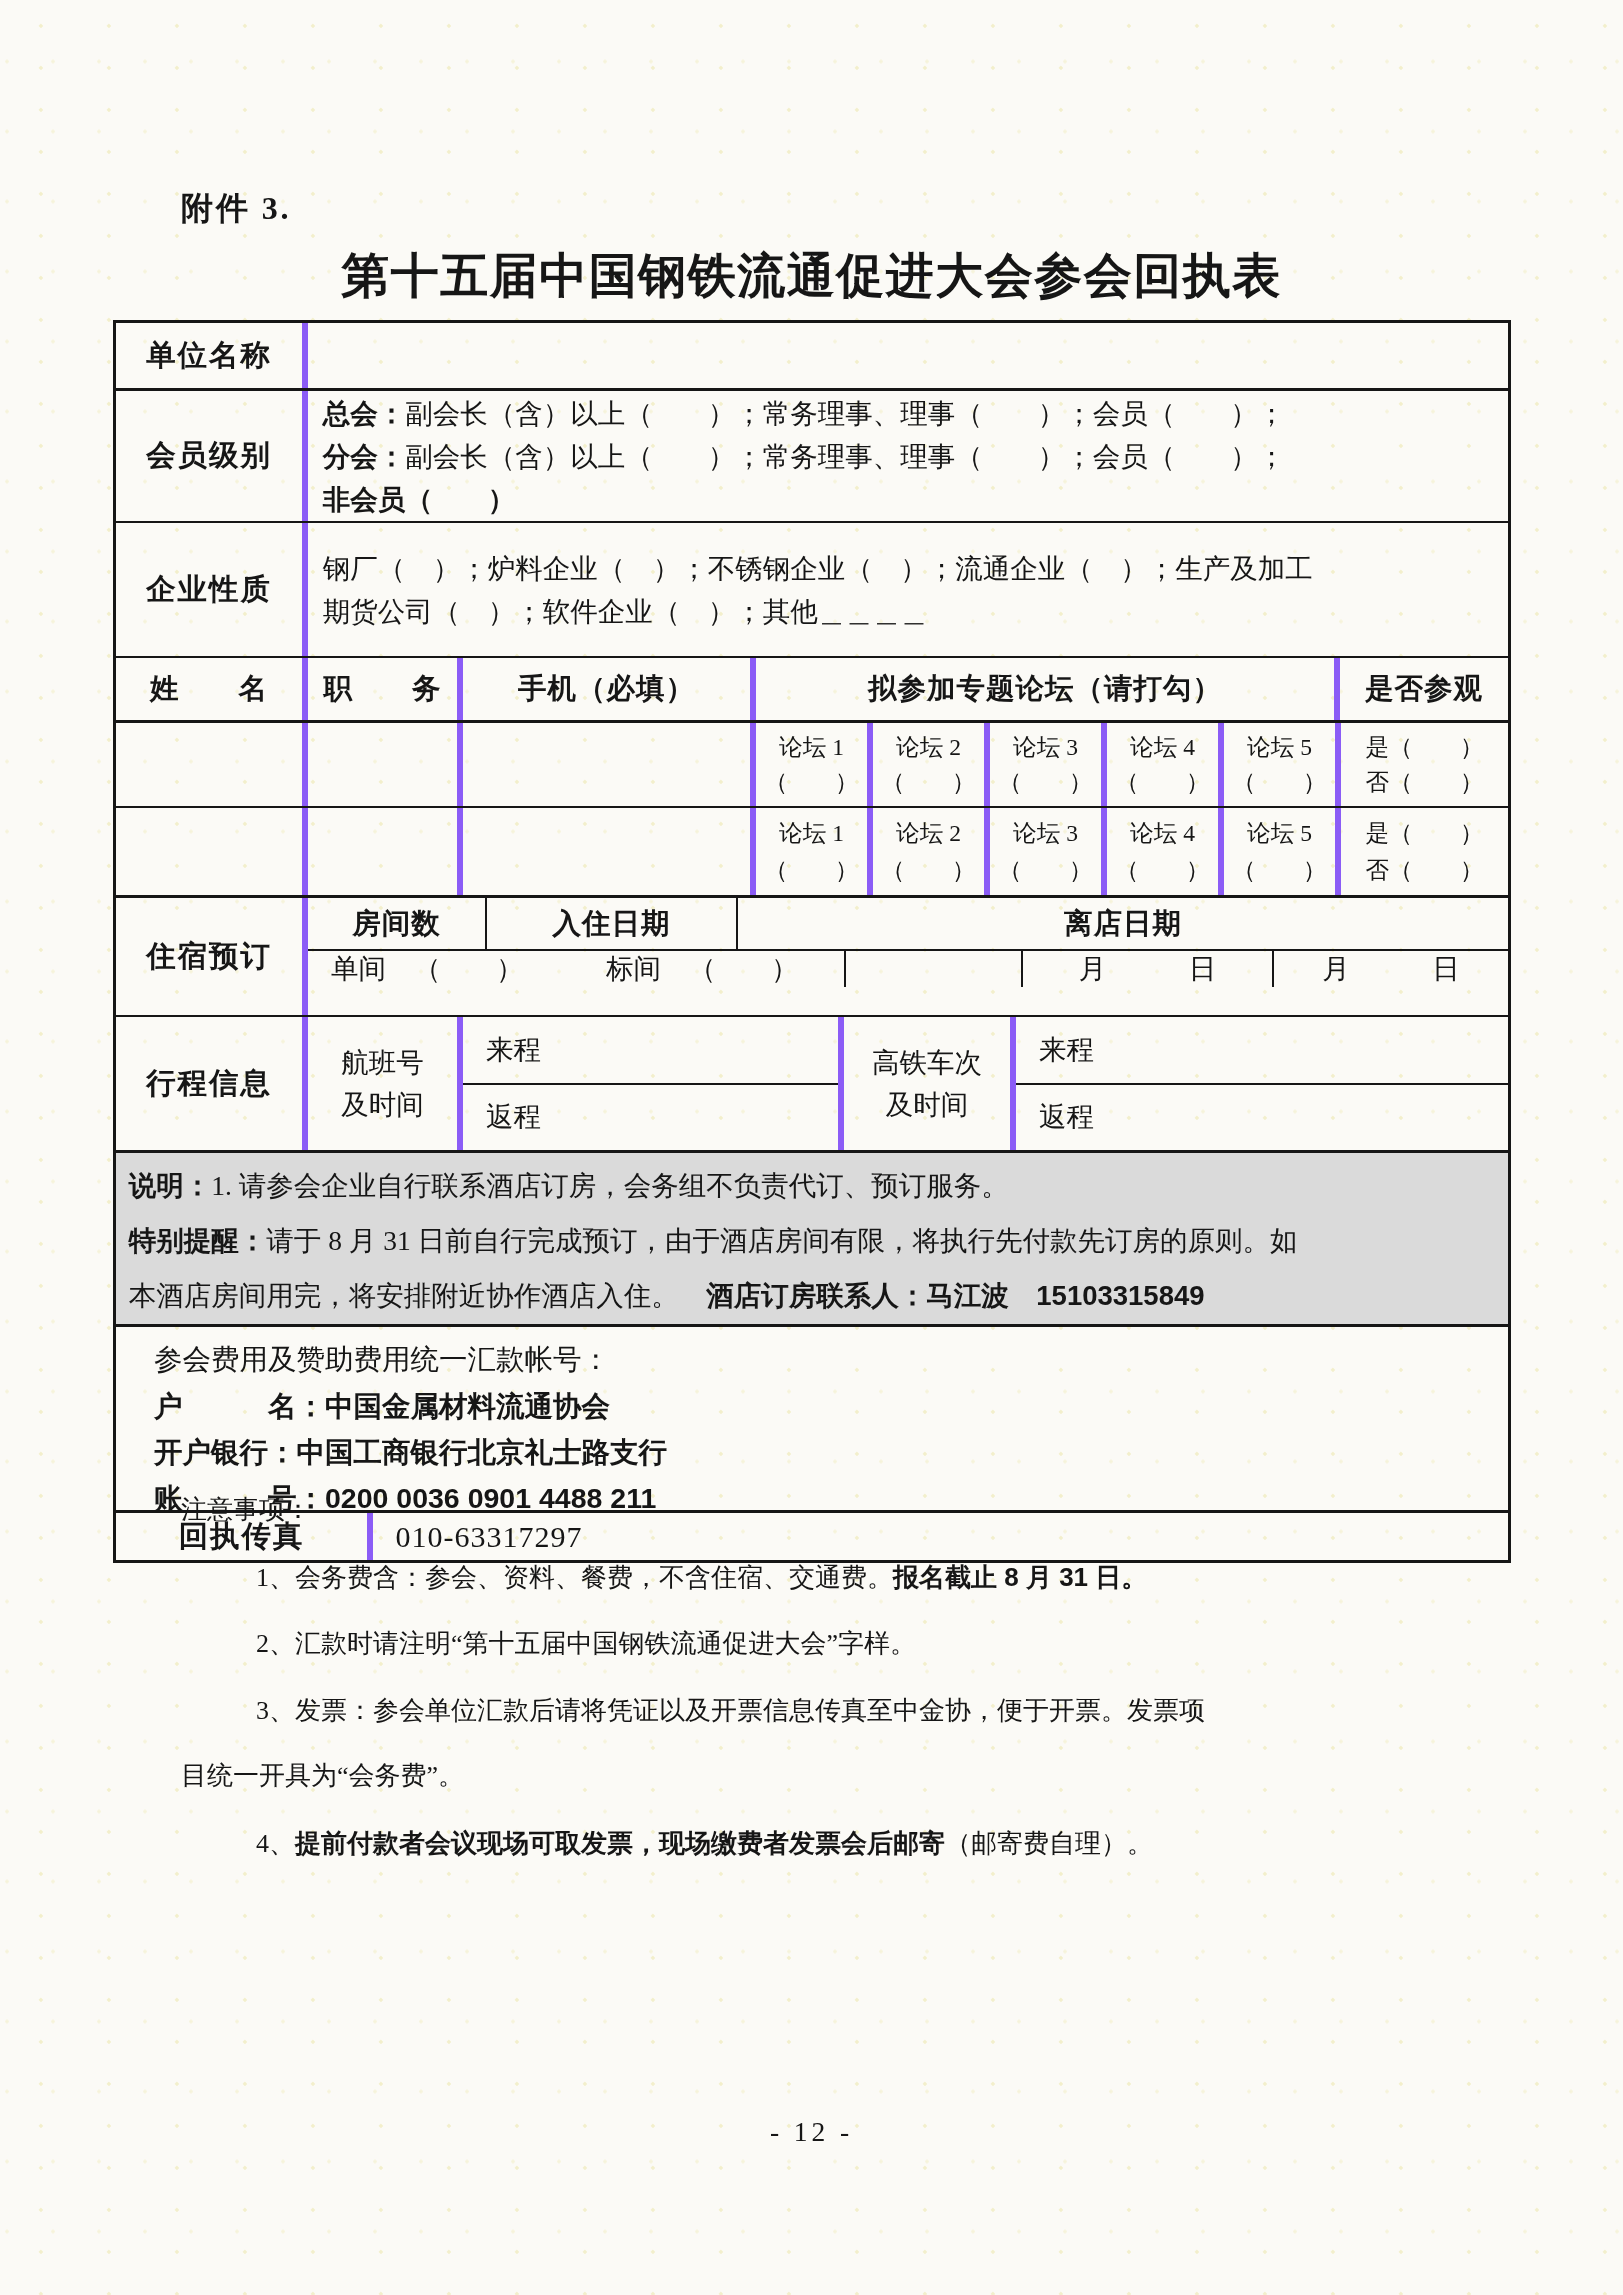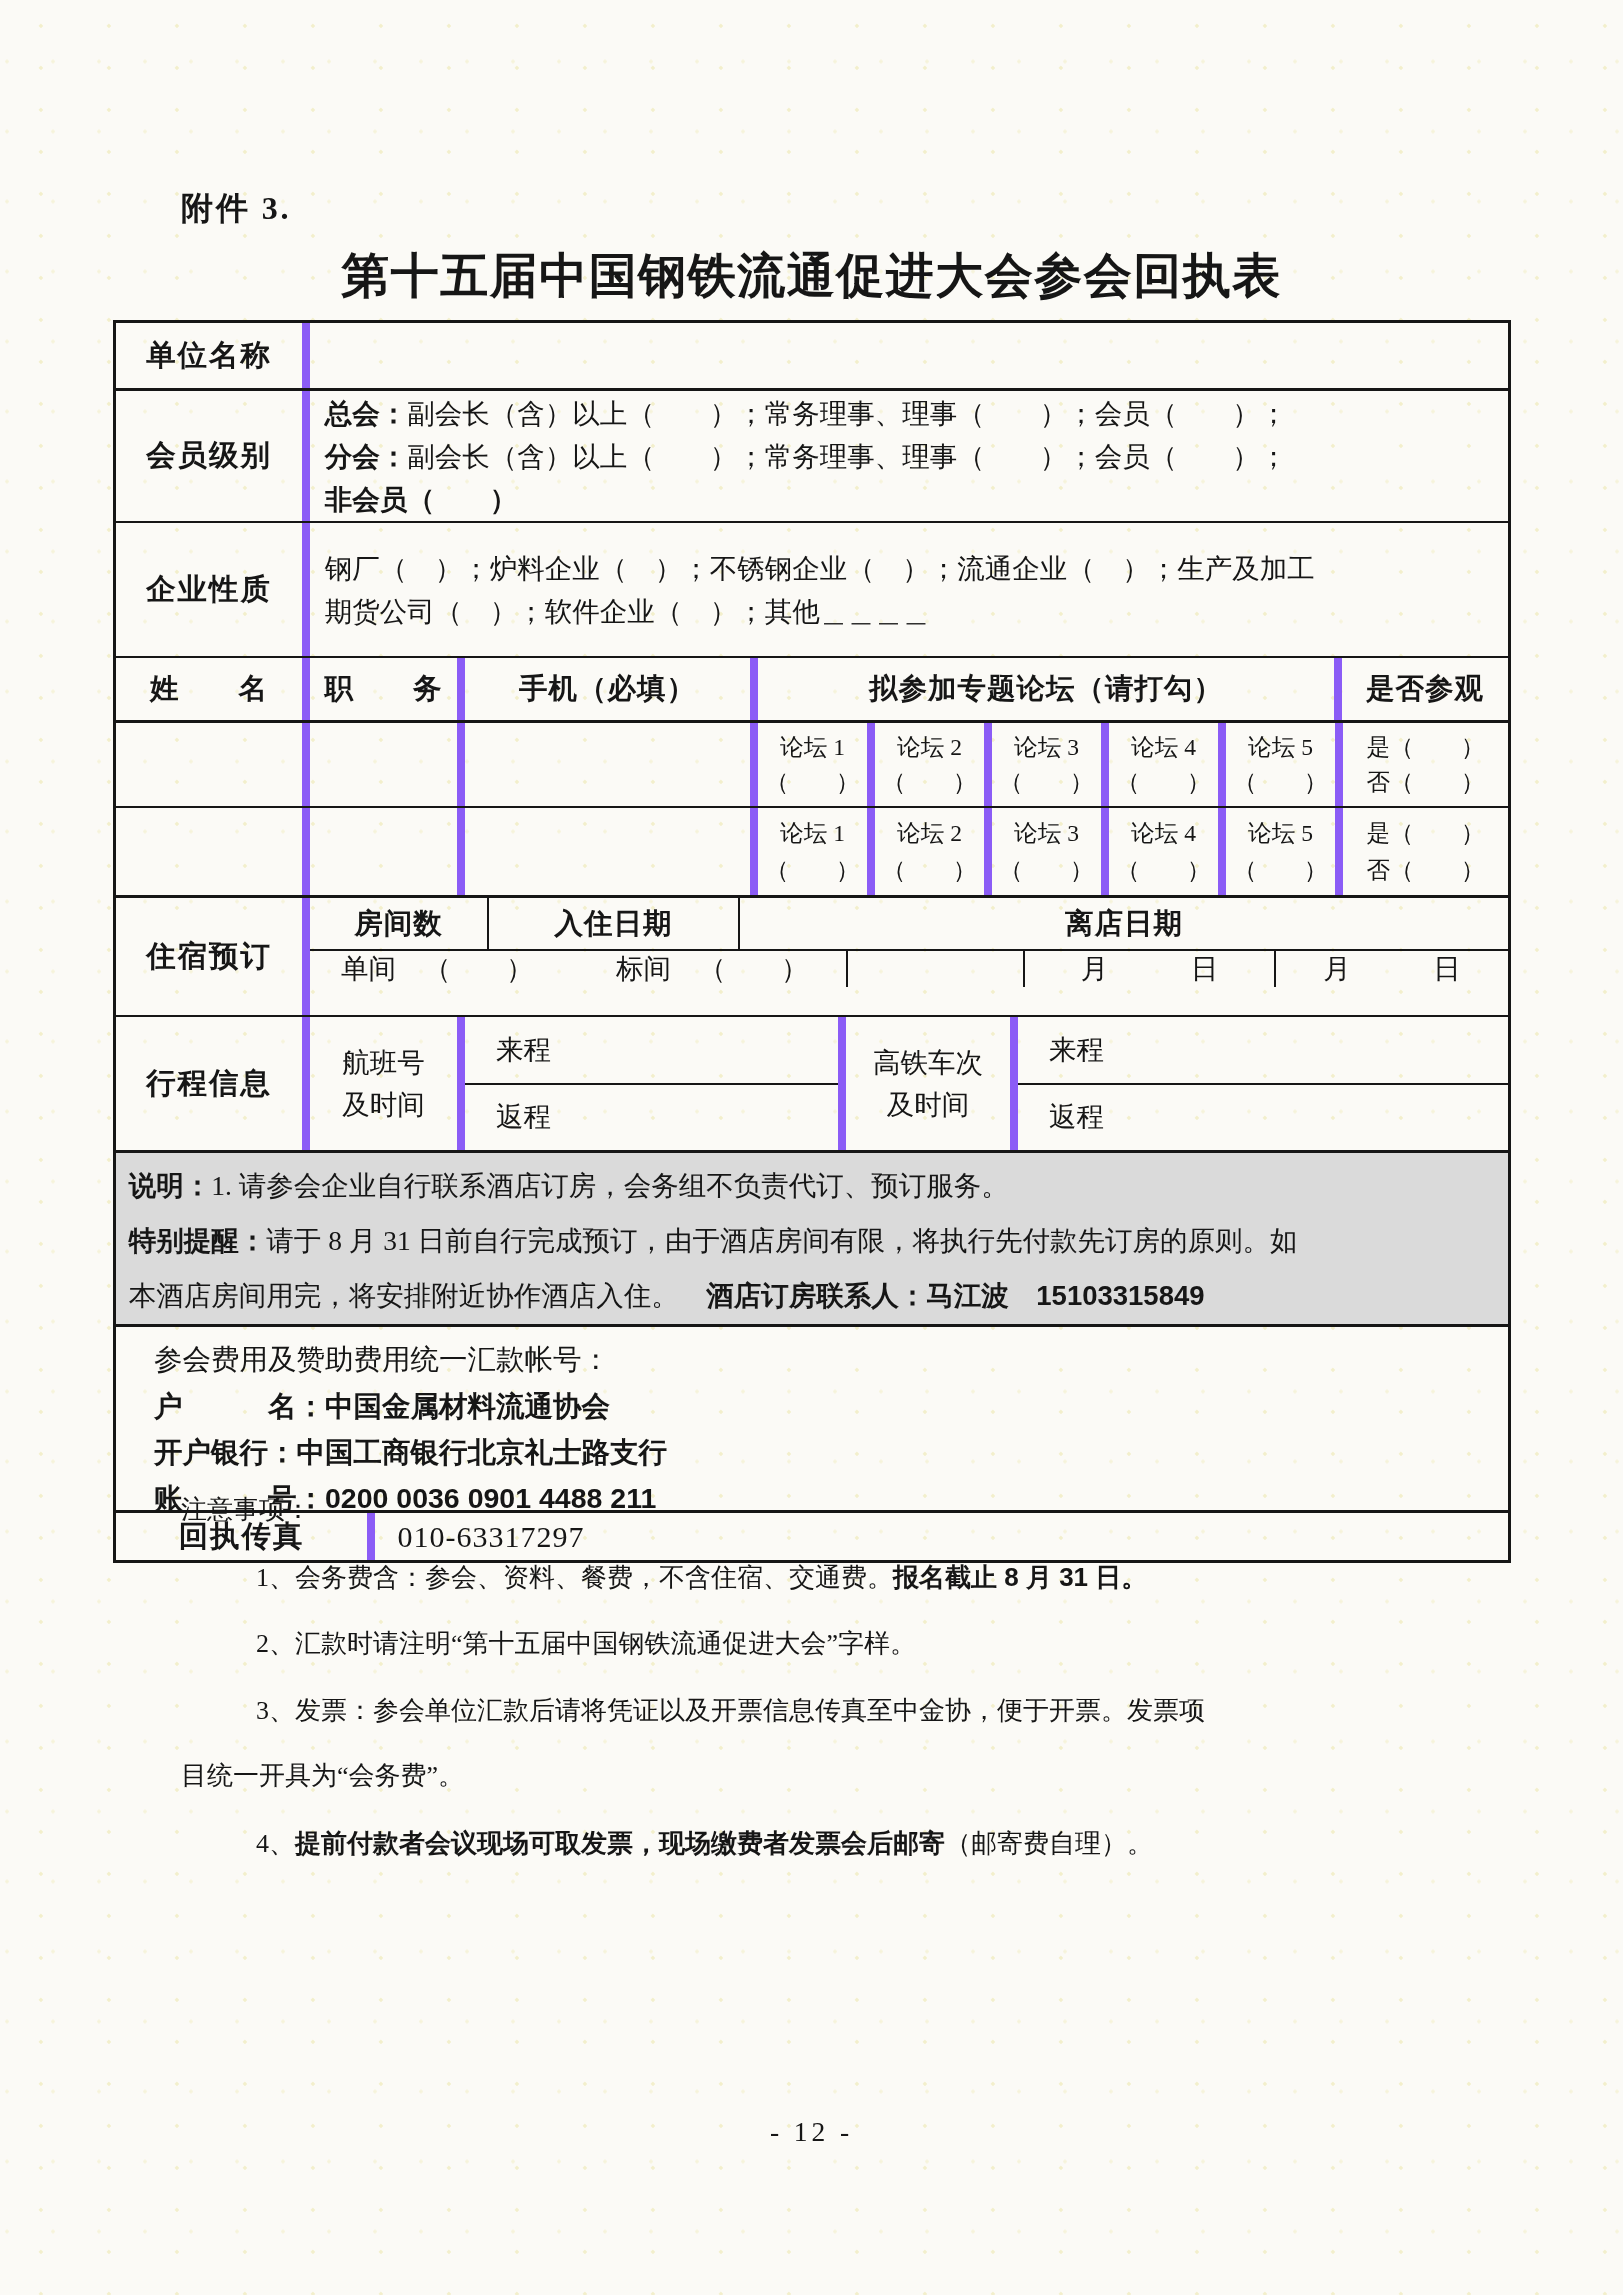--- a/index.html
+++ b/index.html
@@ -26,21 +26,21 @@
   .attachment { position: absolute; left: 181px; top: 187px; font-size: 32px; font-weight: 700; letter-spacing: 2.9px; }
   .doc-title  { position: absolute; left: 0; width: 100%; top: 244px; text-align: center;
                 font-size: 48px; font-weight: 700; letter-spacing: 1.5px; }
 
   
   .tbl { position: absolute; left: 113px; top: 320px; width: 1398px; border: 3.4px solid #161616; }
   .tr  { display: flex; border-top: 2px solid #161616; }
   .tbl .tr:first-child { border-top: none; }
   .thick { border-top-width: 3.9px; }
   .td { display: flex; flex-direction: column; justify-content: center; flex-shrink: 0; }
-  .tr > :not(:first-child) { border-left: 8px solid #8b5cf6; }
+  .tr > :not(:first-child) { border-left: 6px solid #8b5cf6; }
   .grow { flex: 1 1 auto; min-width: 0; }
 
   .label { width: 186px; align-items: center; text-align: center;
            font-weight: 700; font-size: 29.4px; letter-spacing: 2px; }
 
   .r-unit   { height: 65px; }
   .r-member { height: 133px; }
   .r-nature { height: 135px; }
   .r-head   { height: 64px;  }
   .r-att1   { height: 86px; }
@@ -64,21 +64,21 @@
   .stack { display: flex; flex-direction: column; flex-shrink: 0; }
   .srow  { display: flex; flex: none; }
   .srow > :not(:first-child) { border-left: 2px solid #161616; }
   .stack > :not(:first-child) { border-top: 2px solid #161616; }
   .h104 { height: 51px; }
   .half { flex: 1 1 0; }
 
   .center { align-items: center; text-align: center; }
   .bold58 { font-weight: 700; font-size: 28.5px; letter-spacing: 1px; }
   .txt56  { font-size: 27.5px; }
-  .padL   { padding-left: 31px; align-items: flex-start; }
+  .padL   { padding-left: 23px; align-items: flex-start; }
   .mini   { align-items: center; font-size: 27.5px; line-height: 42px; text-align: center; }
 
   .hei { font-family: "Liberation Sans", "DejaVu Sans", sans-serif; font-weight: 700; }
 
   .exp { background: #dadada; padding: 4.9px 12.8px; font-size: 27.5px; line-height: 55px; justify-content: flex-start; }
   .exp p { margin: 0; white-space: nowrap; }
 
   .remit { padding: 9.8px 9.8px 0 38px; font-size: 28.5px; line-height: 46px; justify-content: flex-start; }
   .remit p { margin: 0; white-space: nowrap; }
 

